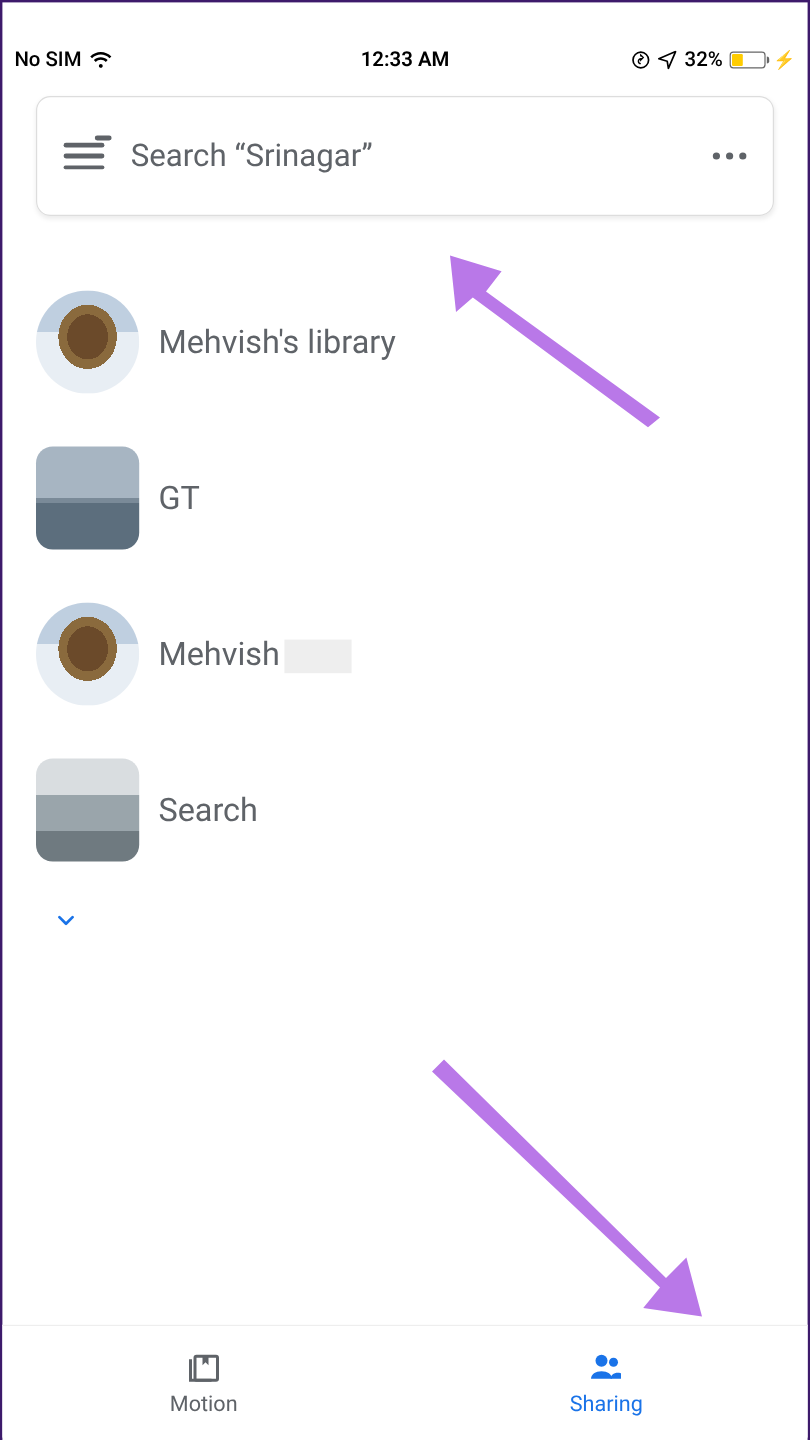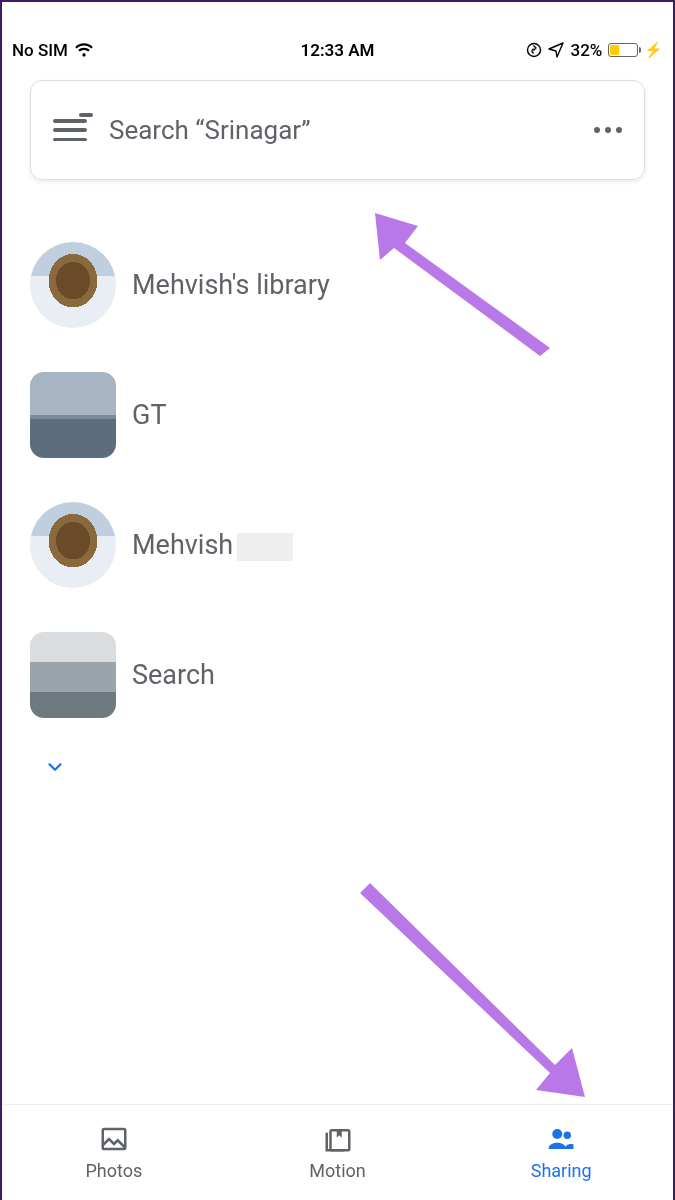--- a/index.html
+++ b/index.html
@@ -140,27 +140,20 @@
   <svg width="250" height="230" viewBox="0 0 250 230">
       <g fill="#b978e8">
         <path d="M20 8 L205 190 L222 173 L235 222 L186 215 L200 198 L10 18 Z"></path>
       </g>
     </svg>
 </div>
 
 <div class="nav">
   <div class="nav-item">
     <svg viewBox="0 0 24 24">
-        <rect x="3" y="4" width="18" height="16" rx="1" fill="none" stroke="#5f6368" stroke-width="2"></rect>
-        <path d="M3 17l5-5 4 4 3-3 6 6" fill="none" stroke="#5f6368" stroke-width="2"></path>
-      </svg>
-    <span>Photos</span>
-  </div>
-  <div class="nav-item">
-    <svg viewBox="0 0 24 24">
         <rect x="6" y="5" width="15" height="16" rx="1" fill="none" stroke="#5f6368" stroke-width="2"></rect>
         <path d="M3 7v14h14" fill="none" stroke="#5f6368" stroke-width="2"></path>
         <path d="M11 5v6l2-2 2 2V5" fill="#5f6368"></path>
       </svg>
     <span>Motion</span>
   </div>
   <div class="nav-item active">
     <svg viewBox="0 0 24 24">
         <circle cx="9" cy="8" r="4" fill="#1a73e8"></circle>
         <circle cx="17" cy="9" r="3" fill="#1a73e8"></circle>

